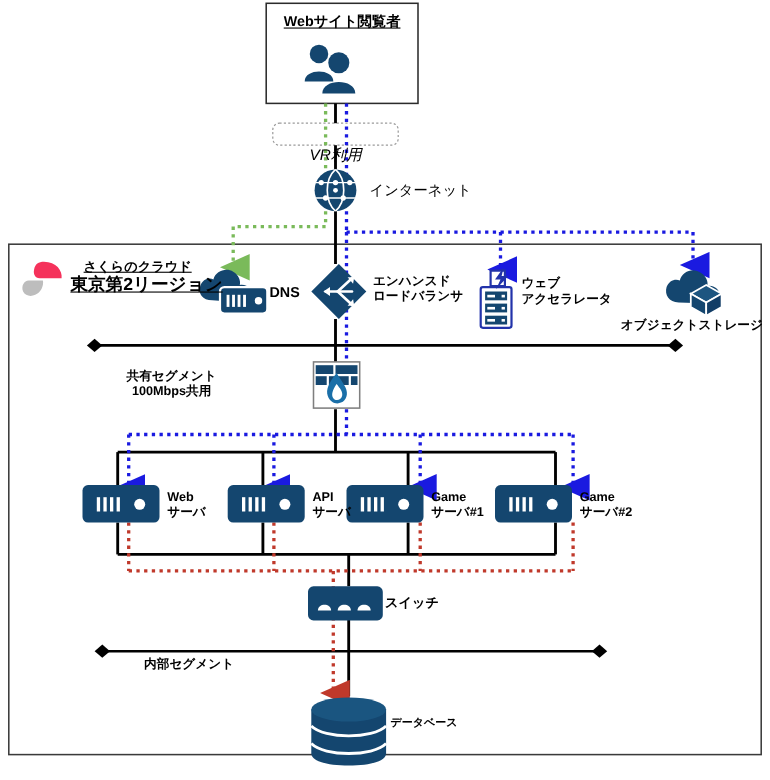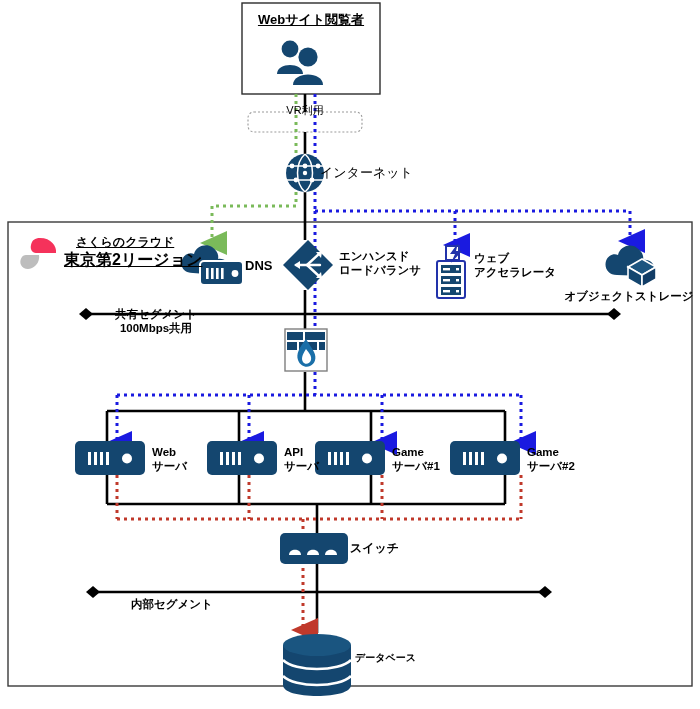--- a/index.html
+++ b/index.html
@@ -238,38 +238,38 @@
       <ellipse cx="34" cy="12" rx="34" ry="11" fill="#1a5580"></ellipse>
       <g fill="none" stroke="#ffffff" stroke-width="2.6">
         <path d="M0,27 C6,33 20,36 34,36 C48,36 62,33 68,27"></path>
         <path d="M0,43 C6,49 20,52 34,52 C48,52 62,49 68,43"></path>
       </g>
     </g>
   </svg>
 
   <div class="lbl b u ctr" style="left:242px;top:12px;width:138px;font-size:13px;">Webサイト閲覧者</div>
 
-  <div class="lbl ctr" style="left:248px;top:104px;width:114px;font-size:11px;">VR利用</div>
-
-  <div class="lbl" style="left:320px;top:165px;font-size:13px;">インターネット</div>
+  <div class="lbl ctr" style="left:248px;top:132px;width:114px;font-size:14px;font-style:italic;">VR利用</div>
+
+  <div class="lbl" style="left:336px;top:165px;font-size:13px;">インターネット</div>
 
   <div class="lbl b u" style="left:64px;top:235px;font-size:12px;margin-left:12px;">さくらのクラウド</div>
   <div class="lbl b u" style="left:64px;top:251px;font-size:16px;">東京第2リージョン</div>
 
   <div class="lbl b" style="left:245px;top:258px;font-size:13px;">DNS</div>
 
   <div class="lbl b" style="left:474px;top:252px;font-size:11.5px;">ウェブ
 アクセラレータ</div>
 
   <div class="lbl b" style="left:339px;top:250px;font-size:11.5px;">エンハンスド
 ロードバランサ</div>
 
   <div class="lbl b ctr" style="left:556px;top:290px;width:146px;font-size:11.5px;">オブジェクトストレージ</div>
 
-  <div class="lbl b ctr" style="left:76px;top:308px;width:160px;font-size:11.5px;">共有セグメント
+  <div class="lbl b ctr" style="left:76px;top:336px;width:160px;font-size:11.5px;">共有セグメント
 100Mbps共用</div>
 
 
   <div class="lbl b" style="left:152px;top:446px;font-size:11.5px;">Web
 サーバ</div>
   <div class="lbl b" style="left:284px;top:446px;font-size:11.5px;">API
 サーバ</div>
   <div class="lbl b" style="left:392px;top:446px;font-size:11.5px;">Game
 サーバ#1</div>
   <div class="lbl b" style="left:527px;top:446px;font-size:11.5px;">Game

